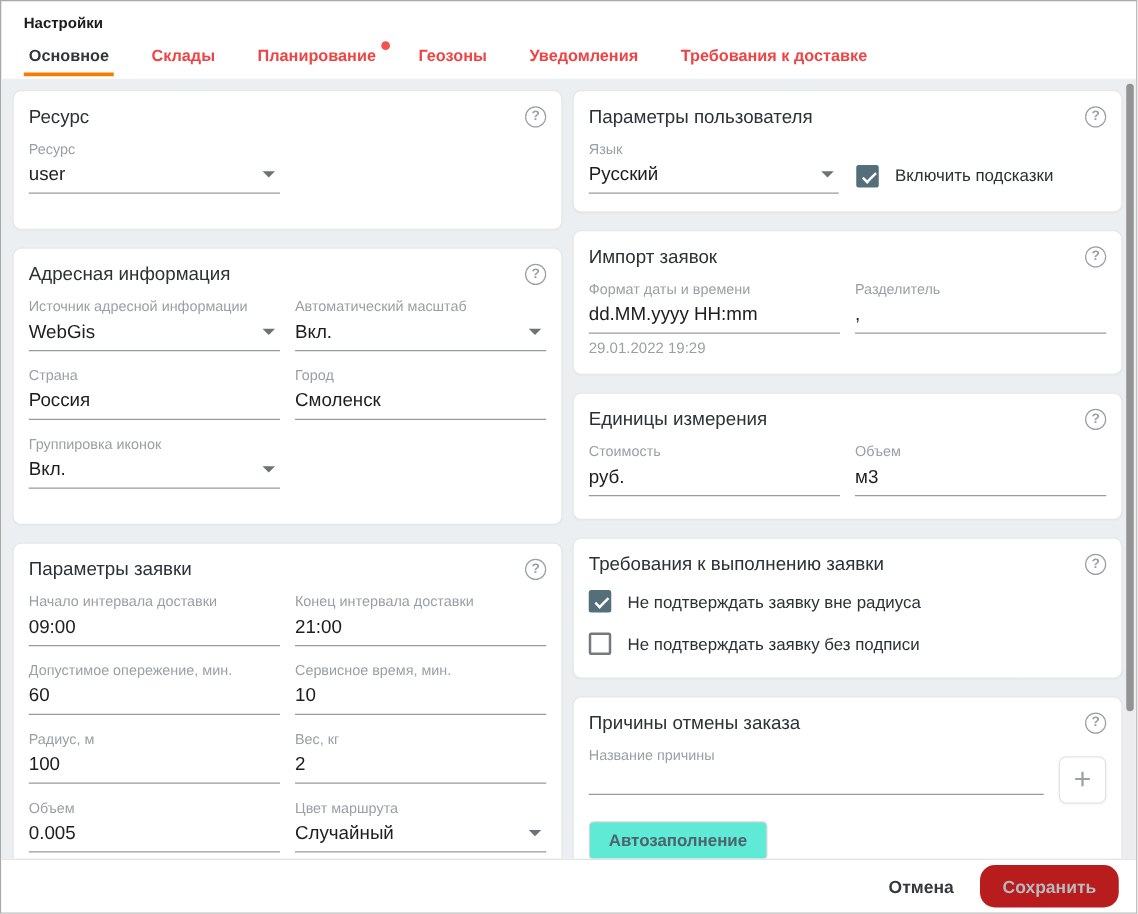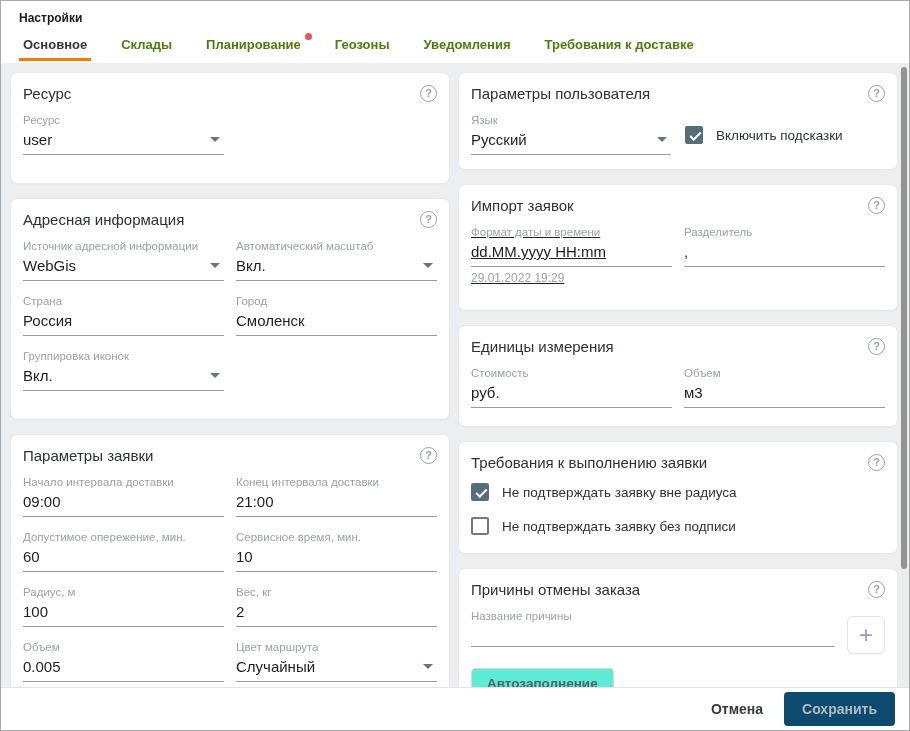--- a/index.html
+++ b/index.html
@@ -7,21 +7,21 @@
   .app {
     width:910px; height:731px; position:relative; overflow:hidden;
     background:#fff; border:1px solid #a9a9a9;
     font-family:"Liberation Sans", sans-serif; color:#212121;
   }
   
   header { padding:10px 20px 0 18px; }
   h1 { font-size:12px; font-weight:700; color:#1b1b1b; margin:0 0 6px; }
   .tabs { display:flex; align-items:flex-end; }
   .tab { position:relative; margin-right:26px; padding:6px 4px 9px; font-size:13px;
-         font-weight:600; color:#4d7c0f; cursor:pointer; white-space:nowrap; }
+         font-weight:600; color:#ef4444; cursor:pointer; white-space:nowrap; }
   .tab.active { color:#303639; }
   .tab.active::after { content:""; position:absolute; left:0; right:0; bottom:0;
          height:3px; background:#f57c00; }
   .dot { position:absolute; top:2px; right:-7px; width:7px; height:7px;
          border-radius:50%; background:#ef5350; }
   
   .content { position:absolute; top:62px; bottom:43px; left:0; right:0;
          background:#eceff1; overflow:hidden; padding:10px 0 0 10px;
          display:flex; gap:10px; }
   .col { width:438px; display:flex; flex-direction:column; }
@@ -38,21 +38,21 @@
   .field { margin-bottom:14px; }
   .flabel { font-size:11.5px; color:#9aa0a6; margin-bottom:3px; }
   .fvalue { display:flex; align-items:center; justify-content:space-between;
          border-bottom:1px solid #979ca0; padding:2px 0 6px; font-size:15px;
          color:#1e1e1e; min-height:22px; cursor:text; }
   .fvalue.select { cursor:pointer; }
   .arrow { width:0; height:0; border-left:5px solid transparent;
          border-right:5px solid transparent; border-top:5px solid #6d7276;
          margin-right:4px; flex:none; }
   .fhelper { font-size:12px; color:#9aa0a6; margin-top:4px; }
-  .inline-row { display:flex; align-items:flex-start; gap:14px; }
+  .inline-row { display:flex; align-items:center; gap:14px; }
   .inline-row > .field { flex:1; margin-bottom:0; }
   
   .cbrow { display:flex; align-items:center; font-size:13.5px; color:#2b3135;
          margin-bottom:16px; cursor:pointer; }
   .cbrow:last-child { margin-bottom:4px; }
   .cb { width:18px; height:18px; border:2px solid #75797d; border-radius:2px;
          margin-right:13px; position:relative; flex:none; background:#fff; }
   .cb.checked { background:#546e7a; border-color:#546e7a; }
   .cb.checked::after { content:""; position:absolute; left:3px; top:4px;
          width:9px; height:4px; border-left:2px solid #fff;
@@ -69,21 +69,21 @@
          border:1px solid #d4d8da; border-radius:4px; background:#5eead4;
          font-size:13.5px; font-weight:600; color:#4c6470; cursor:pointer; }
   
   footer { position:absolute; left:0; right:0; bottom:0; height:43px;
          background:#fff; border-top:1px solid #e2e4e6; display:flex;
          align-items:center; justify-content:flex-end; gap:9px;
          padding:0 14px; }
   .btn-cancel { border:none; background:none; font-family:inherit; font-size:14px;
          font-weight:600; color:#33393d; padding:8px 12px; cursor:pointer; }
   .btn-save { border:none; font-family:inherit; font-size:14px; font-weight:600;
-         color:#b5bbbf; background:#0c4a6e; border-radius:4px;
+         color:#b5bbbf; background:#b91c1c; border-radius:12px;
          padding:9px 18px; cursor:default; }
   
   .sb { position:absolute; top:63px; bottom:43px; right:1px; width:8px;
          background:#ececec; }
   .sb-thumb { position:absolute; top:3px; left:1px; width:6px; height:502px;
          background:#939393; border-radius:3px; cursor:pointer; }
 </style>
 </head>
 <body>
 
@@ -236,21 +236,21 @@
             <span class="cb checked"></span>
             <span>Включить подсказки</span>
           </div>
         </div>
       </section>
 
       <section class="card">
         <h2>Импорт заявок</h2>
         <span class="help">?</span>
         <div class="grid2">
-          <div class="field" style="margin-bottom:11px;text-decoration:underline;">
+          <div class="field" style="margin-bottom:0;">
             <div class="flabel">Формат даты и времени</div>
             <div class="fvalue">
               <span>dd.MM.yyyy HH:mm</span>
             </div>
             <div class="fhelper">29.01.2022 19:29</div>
           </div>
           <div class="field" style="margin-bottom:0;">
             <div class="flabel">Разделитель</div>
             <div class="fvalue">
               <span>,</span>

